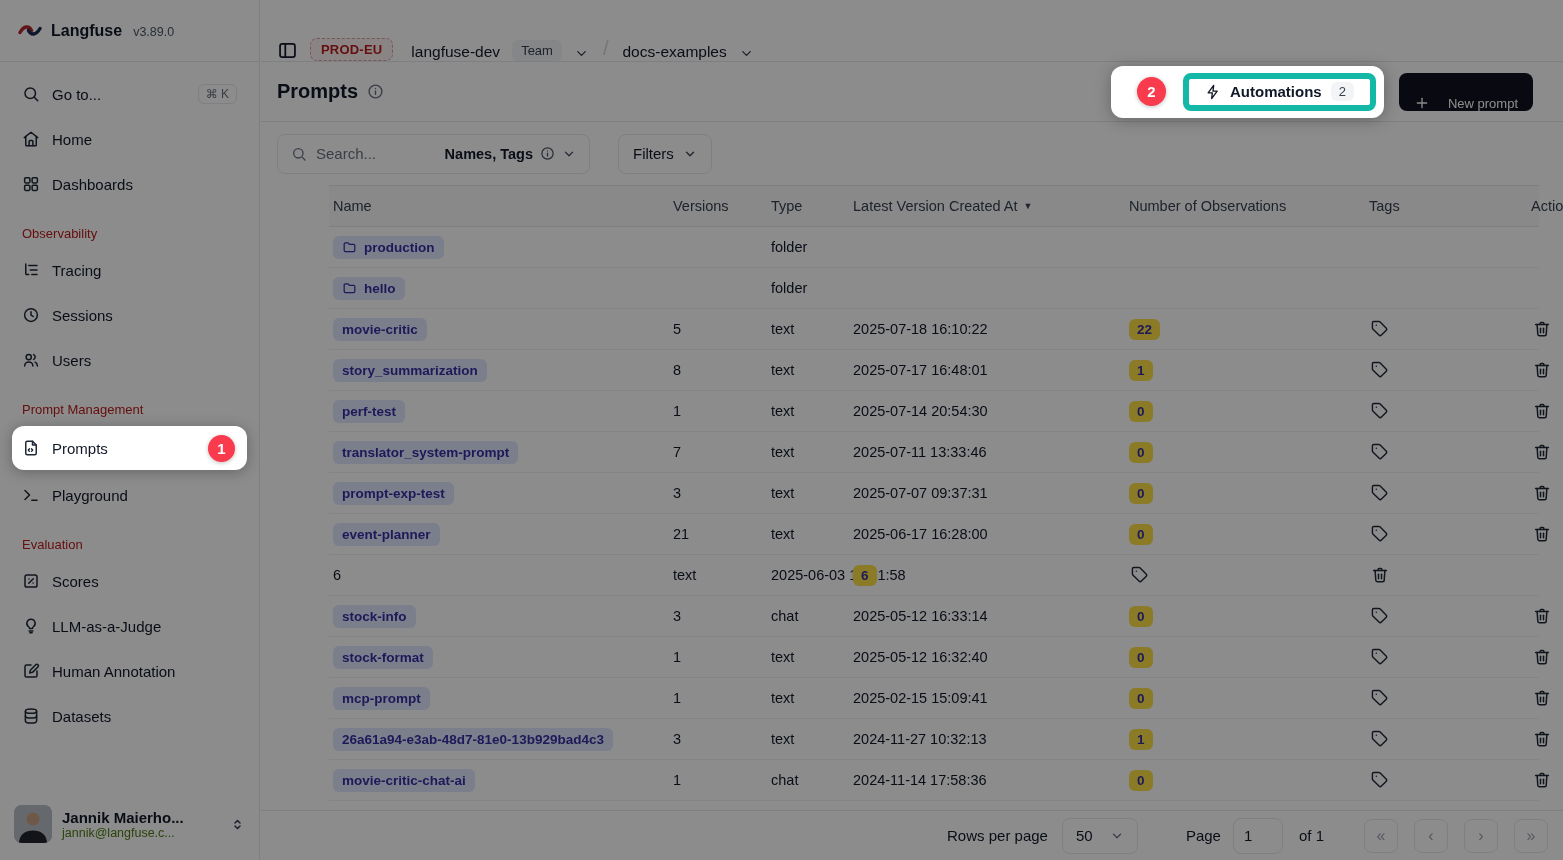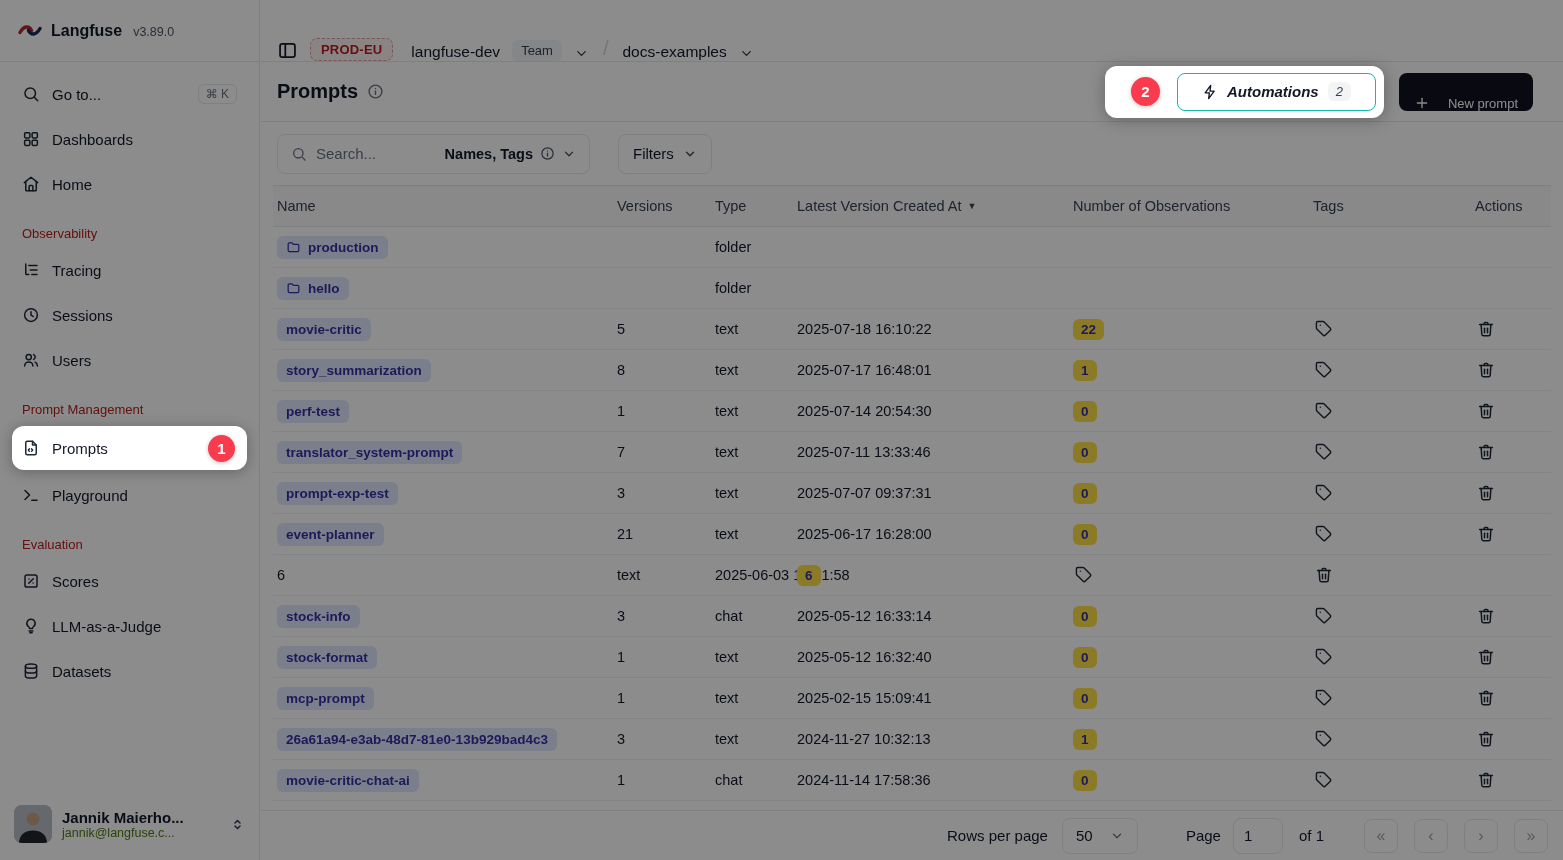--- a/index.html
+++ b/index.html
@@ -44,35 +44,35 @@
   .crumb-sep { color:#d1d5db; font-size:20px; font-weight:300; padding:0 2px; transform:translateY(-1px); }
   .project-name { font-size:15.5px; font-weight:500; cursor:pointer; }
   .chev { color:#374151; cursor:pointer; }
 
   .page-header { height:60px; flex:0 0 60px; border-bottom:1px solid #e5e7eb; display:flex; align-items:center; padding:0 30px 0 16px; }
   .page-title { font-size:20px; font-weight:700; }
   .title-info { color:#6b7280; margin-left:9px; cursor:pointer; }
   .header-right { margin-left:auto; display:flex; align-items:center; }
   .spotlight-automations { display:flex; align-items:center; background:#fff; border-radius:12px; height:52px; padding-right:8px; box-shadow:0 2px 16px rgba(0,0,0,.28); }
   .spotlight-automations .step-badge { width:29px; height:29px; margin:0 17px 0 26px; }
-  .automations-btn { display:flex; align-items:center; gap:9px; height:38px; border:1px solid #14b8a6; border-radius:8px; background:#fff; padding:0 24px; font-size:15px; font-weight:600; color:#111827; cursor:pointer;font-style:italic; }
+  .automations-btn { display:flex; align-items:center; gap:9px; height:38px; border:6px solid #14b8a6; border-radius:8px; background:#fff; padding:0 16px; font-size:15px; font-weight:600; color:#111827; cursor:pointer; }
   .automations-count { font-size:13px; font-weight:500; color:#374151; background:#f3f4f6; border-radius:6px; padding:2px 8px; }
   .new-prompt-btn { margin-left:15px; display:flex; align-items:flex-end; gap:18px; height:38px; border:none; border-radius:8px; background:#10121f; color:#fff; font-size:13px; font-weight:500; padding:0 15px; font-family:inherit; cursor:pointer; }
 
   .toolbar { height:63px; flex:0 0 63px; display:flex; align-items:center; padding:0 16px; gap:28px; }
   .search-box { width:313px; height:40px; border:1px solid #e5e7eb; border-radius:8px; display:flex; align-items:center; padding:0 13px; gap:9px; }
   .search-box input { border:none; outline:none; font-size:15px; font-family:inherit; color:#111827; width:96px; background:transparent; }
   .search-box input::placeholder { color:#6b7280; }
   .search-scope { margin-left:auto; display:flex; align-items:center; gap:7px; cursor:pointer; }
   .search-scope .scope-label { font-size:14.5px; font-weight:600; color:#111827; white-space:nowrap; }
   .search-scope .ic { color:#4b5563; }
   .filters-btn { height:40px; border:1px solid #e5e7eb; border-radius:8px; background:#fff; display:flex; align-items:center; gap:9px; padding:0 14px; font-size:15px; font-weight:500; color:#111827; font-family:inherit; cursor:pointer; }
 
   
-  .table-wrap { flex:1; padding:0 12px; overflow:hidden; }
+  .table-wrap { flex:1; padding:0 24px; overflow:hidden;margin-left:44px; }
   .thead, .trow { display:grid; grid-template-columns:340px 98px 82px 276px 240px 162px 1fr; align-items:center; }
   .thead { height:42px; border-top:1px solid #e5e7eb; border-bottom:1px solid #e5e7eb; background:#fafafa; }
   .th { font-size:14.5px; font-weight:500; color:#374151; padding-left:4px; white-space:nowrap; display:flex; align-items:center; gap:6px; }
   .sort-caret { font-size:9px; color:#374151; }
   .trow { height:41px; border-bottom:1px solid #eef0f2; }
   .cell { font-size:14.5px; color:#111827; padding-left:4px; white-space:nowrap; }
   .name-pill { display:inline-flex; align-items:center; gap:7px; background:#e0e7ff; color:#3730a3; font-size:13.5px; font-weight:600; border-radius:6px; padding:4px 9px; max-width:330px; overflow:hidden; cursor:pointer; white-space:nowrap; }
   .name-pill .ic { color:#3730a3; }
   .obs-badge { display:inline-block; background:#fde047; color:#3730a3; font-size:13.5px; font-weight:700; border-radius:6px; padding:3px 8px; min-width:16px; text-align:center; }
   .icon-btn { background:none; border:none; padding:2px; color:#1f2937; cursor:pointer; display:inline-flex; }
@@ -110,41 +110,41 @@
             <circle cx="11" cy="11" r="7"></circle>
             <path d="M21 21l-4.3-4.3"></path>
           </svg>
       </span>
       <span>Go to...</span>
       <span class="kbd">⌘ K</span>
     </div>
 
     <div class="nav-item">
       <span class="ic">
+        <svg width="18" height="18" viewBox="0 0 24 24" fill="none" stroke="currentColor" stroke-width="2" stroke-linecap="round" stroke-linejoin="round">
+            <path d="M3 10.2 12 3l9 7.2"></path>
+            <path d="M5 8.8V20a1 1 0 0 0 1 1h12a1 1 0 0 0 1-1V8.8"></path>
+            <path d="M9.5 21v-6a1 1 0 0 1 1-1h3a1 1 0 0 1 1 1v6"></path>
+          </svg>
+      </span>
+      <span>Home</span>
+    </div>
+
+    <div class="nav-item">
+      <span class="ic">
         <svg width="18" height="18" viewBox="0 0 24 24" fill="none" stroke="currentColor" stroke-width="2">
             <rect x="3.5" y="3.5" width="7" height="7" rx="1.4"></rect>
             <rect x="13.5" y="3.5" width="7" height="7" rx="1.4"></rect>
             <rect x="3.5" y="13.5" width="7" height="7" rx="1.4"></rect>
             <rect x="13.5" y="13.5" width="7" height="7" rx="1.4"></rect>
           </svg>
       </span>
       <span>Dashboards</span>
     </div>
 
-    <div class="nav-item">
-      <span class="ic">
-        <svg width="18" height="18" viewBox="0 0 24 24" fill="none" stroke="currentColor" stroke-width="2" stroke-linecap="round" stroke-linejoin="round">
-            <path d="M3 10.2 12 3l9 7.2"></path>
-            <path d="M5 8.8V20a1 1 0 0 0 1 1h12a1 1 0 0 0 1-1V8.8"></path>
-            <path d="M9.5 21v-6a1 1 0 0 1 1-1h3a1 1 0 0 1 1 1v6"></path>
-          </svg>
-      </span>
-      <span>Home</span>
-    </div>
-
     <div class="section-label">Observability</div>
 
     <div class="nav-item">
       <span class="ic">
         <svg width="18" height="18" viewBox="0 0 24 24" fill="none" stroke="currentColor" stroke-width="2" stroke-linecap="round">
             <path d="M5 4v12.5a1.5 1.5 0 0 0 1.5 1.5H9"></path>
             <path d="M9 6h11"></path>
             <path d="M11 12h9"></path>
             <path d="M13 18h7"></path>
           </svg>
@@ -217,20 +217,29 @@
       <span class="ic">
         <svg width="18" height="18" viewBox="0 0 24 24" fill="none" stroke="currentColor" stroke-width="2" stroke-linecap="round" stroke-linejoin="round">
             <path d="M12 3a5.5 5.5 0 0 0-3.2 10c.7.5 1.2 1.3 1.2 2.2h4c0-.9.5-1.7 1.2-2.2A5.5 5.5 0 0 0 12 3z"></path>
             <path d="M9.5 18.5h5"></path>
             <path d="M10.5 21h3"></path>
           </svg>
       </span>
       <span>LLM-as-a-Judge</span>
     </div>
 
+    <div class="nav-item">
+      <span class="ic">
+        <svg width="18" height="18" viewBox="0 0 24 24" fill="none" stroke="currentColor" stroke-width="2" stroke-linecap="round" stroke-linejoin="round">
+            <path d="M12 4H6a2 2 0 0 0-2 2v12a2 2 0 0 0 2 2h12a2 2 0 0 0 2-2v-6"></path>
+            <path d="M18.3 3.7a2 2 0 0 1 2.9 2.9L14 13.8l-3.7.8.8-3.7z"></path>
+          </svg>
+      </span>
+      <span>Human Annotation</span>
+    </div>
 
     <div class="nav-item">
       <span class="ic">
         <svg width="18" height="18" viewBox="0 0 24 24" fill="none" stroke="currentColor" stroke-width="2" stroke-linecap="round">
             <ellipse cx="12" cy="5.5" rx="7.5" ry="2.8"></ellipse>
             <path d="M4.5 5.5v6.5c0 1.5 3.4 2.8 7.5 2.8s7.5-1.3 7.5-2.8V5.5"></path>
             <path d="M4.5 12v6.5c0 1.5 3.4 2.8 7.5 2.8s7.5-1.3 7.5-2.8V12"></path>
           </svg>
       </span>
       <span>Datasets</span>

